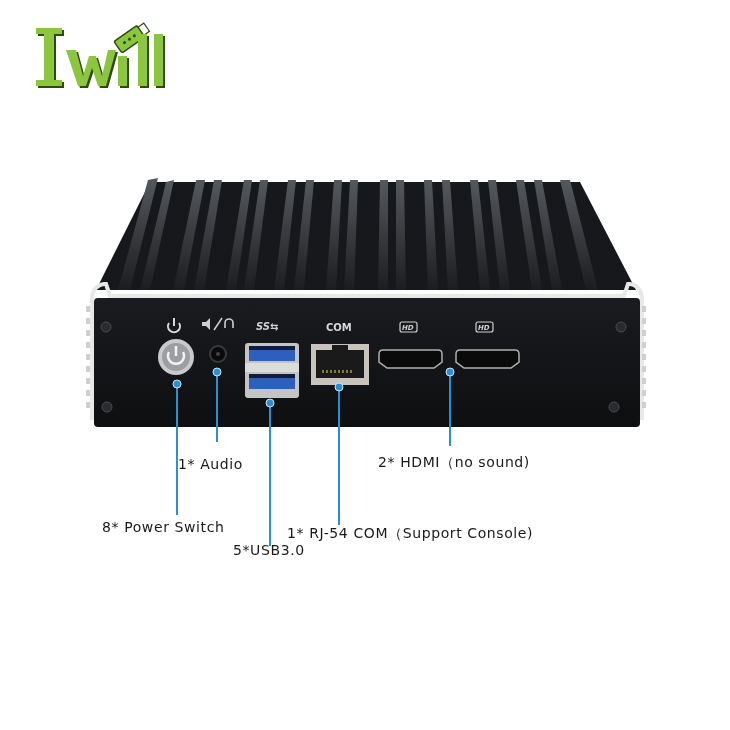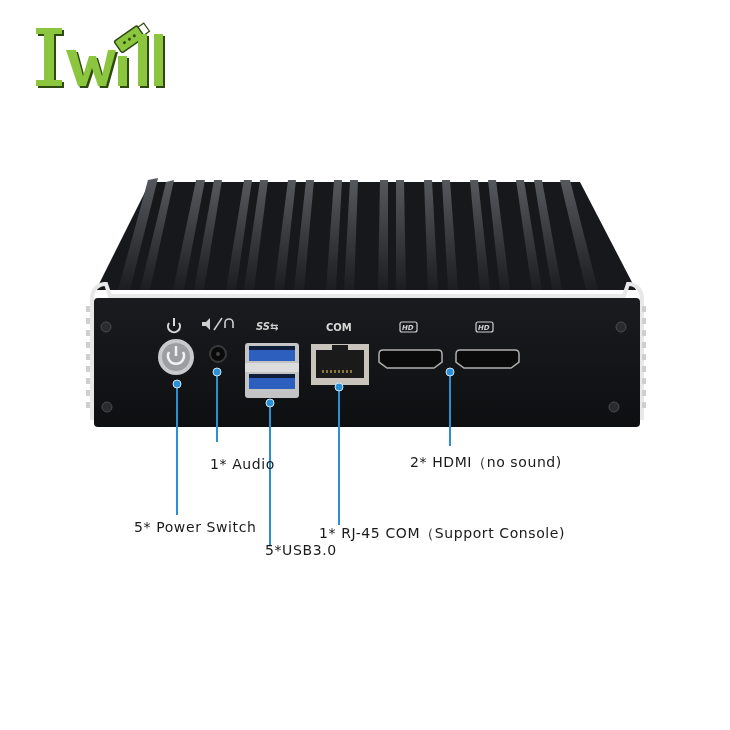--- a/index.html
+++ b/index.html
@@ -1,20 +1,20 @@
 <!DOCTYPE html>
 <html><head>
 <meta charset="utf-8">
 <style>
   html,body{margin:0;padding:0;background:#ffffff;}
   body{width:730px;height:730px;position:relative;overflow:hidden;font-family:"DejaVu Sans",sans-serif;}
   .abs{position:absolute;}
   .logo{left:34px;top:22px;width:140px;height:72px;}
   .product{left:0;top:0;width:730px;height:730px;}
-  .label{position:absolute;font-family:"DejaVu Sans",sans-serif;font-size:14px;color:#1a1a1a;letter-spacing:0.6px;white-space:nowrap;padding-left:32px;}
+  .label{position:absolute;font-family:"DejaVu Sans",sans-serif;font-size:14px;color:#1a1a1a;letter-spacing:0.6px;white-space:nowrap;}
 </style>
 </head>
 <body>
 
 <div class="abs logo">
   <svg width="140" height="72" viewBox="0 0 140 72">
 
     <g fill="#2e4a10" transform="translate(2,2)">
       <rect x="2" y="6" width="26" height="6"></rect>
         <rect x="10" y="6" width="10" height="58"></rect>
@@ -187,16 +187,16 @@
   <g fill="#2b8fd6" stroke="#cfe6f8" stroke-width="1">
     <circle cx="177" cy="384" r="4"></circle>
       <circle cx="217" cy="372" r="4"></circle>
       <circle cx="270" cy="403" r="4"></circle>
       <circle cx="339" cy="387" r="4"></circle>
       <circle cx="450" cy="372" r="4"></circle>
   </g>
 </svg>
 
 <div class="label" style="left:178px;top:456px;">1* Audio</div>
-<div class="label" style="left:102px;top:519px;">5* Power Switch</div>
+<div class="label" style="left:102px;top:519px;">8* Power Switch</div>
 <div class="label" style="left:233px;top:542px;">5*USB3.0</div>
-<div class="label" style="left:287px;top:525px;">1* RJ-45 COM（Support Console)</div>
+<div class="label" style="left:287px;top:525px;">1* RJ-54 COM（Support Console)</div>
 <div class="label" style="left:370px;top:454px;margin-left:8px;">2* HDMI（no sound)</div>
 
 </body></html>

